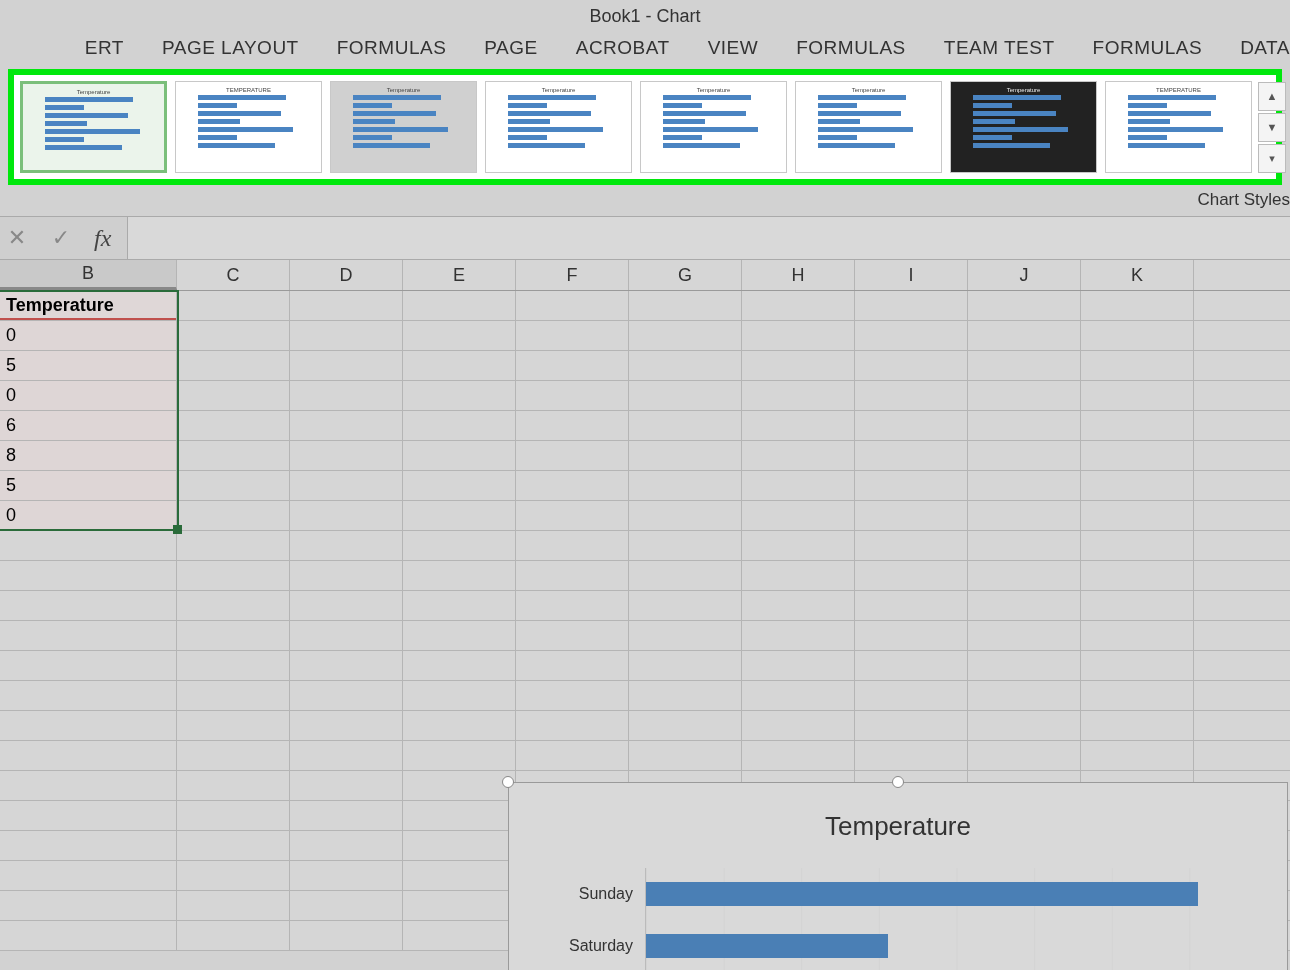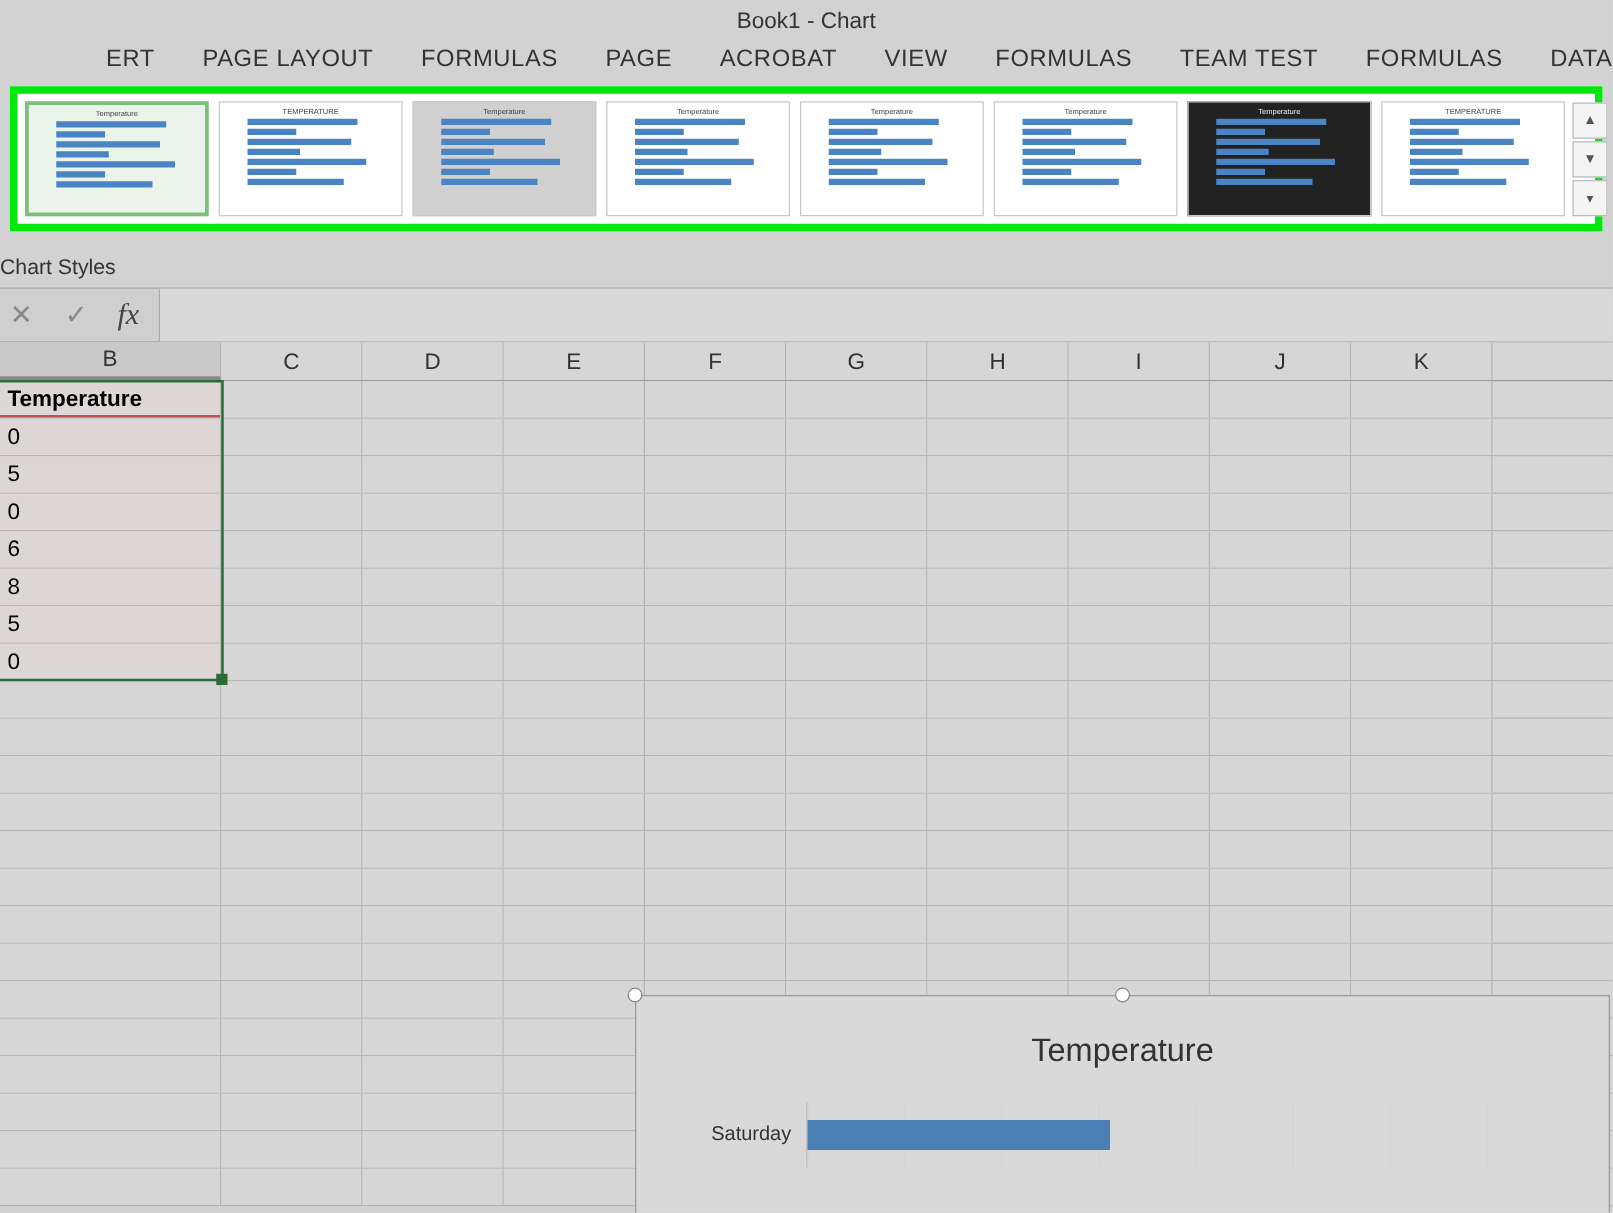--- a/index.html
+++ b/index.html
@@ -18,21 +18,21 @@
 .style-thumb { width: 147px; height: 92px; border: 1px solid #c8c8c8; background: #fff; padding: 5px 4px 2px 4px; cursor: pointer; position: relative; }
 .style-thumb.selected { border: 3px solid #7bbf7b; background: #ebf4eb; }
 .style-thumb.dark { background: #222; }
 .thumb-title { font-size: 6px; text-align: center; color: #444; margin-bottom: 2px; white-space: nowrap; overflow: hidden; }
 .style-thumb.dark .thumb-title { color: #eee; }
 .thumb-bars { display: flex; flex-direction: column; gap: 3px; padding-left: 18px; }
 .thumb-bar { height: 5px; background: #4a84c2; }
 .scroll-ctrls { display: flex; flex-direction: column; gap: 2px; }
 .scroll-btn { width: 28px; height: 29px; background: #f4f4f4; border: 1px solid #bbb; display: flex; align-items: center; justify-content: center; font-size: 11px; cursor: pointer; color: #555; }
 
-.chart-styles-label { text-align: left; font-size: 17px; color: #333; padding: 19px 0 6px 0; }
+.chart-styles-label { text-align: right; font-size: 17px; color: #333; padding: 5px 0 6px 0; }
 
 
 .formula-bar { display: flex; align-items: center; background: #cfcfcf; border-top: 1px solid #aaa; border-bottom: 1px solid #aaa; height: 44px; gap: 10px; }
 .fb-btn { width: 34px; height: 34px; display: flex; align-items: center; justify-content: center; font-size: 22px; color: #888; cursor: pointer; }
 .fx-label { font-style: italic; font-family: 'Times New Roman', serif; font-size: 24px; color: #444; padding: 0 6px; }
 .formula-input { flex: 1; height: 100%; background: #d9d9d9; border-left: 1px solid #aaa; }
 
 
 .grid { position: relative; background: #d6d6d6; }
 .col-headers { display: flex; border-bottom: 1px solid #9a9a9a; }
@@ -483,20 +483,26 @@
     </div>
   <div class="red-underline"></div>
 
   <div class="chart-obj">
     <div class="handle h-tl"></div>
     <div class="handle h-tm"></div>
 
     <div class="chart-title">Temperature</div>
     <div class="plot-area" id="plot-area">
         <div class="bar-row">
+          <div class="bar-label">Sunday</div>
+          <div class="bar-track">
+            <div class="bar" style="width: 88.8889%;"></div>
+          </div>
+        </div>
+        <div class="bar-row">
           <div class="bar-label">Saturday</div>
           <div class="bar-track">
             <div class="bar" style="width: 38.8889%;"></div>
           </div>
         </div>
       </div>
   </div>
 </div>
 
 </body></html>

